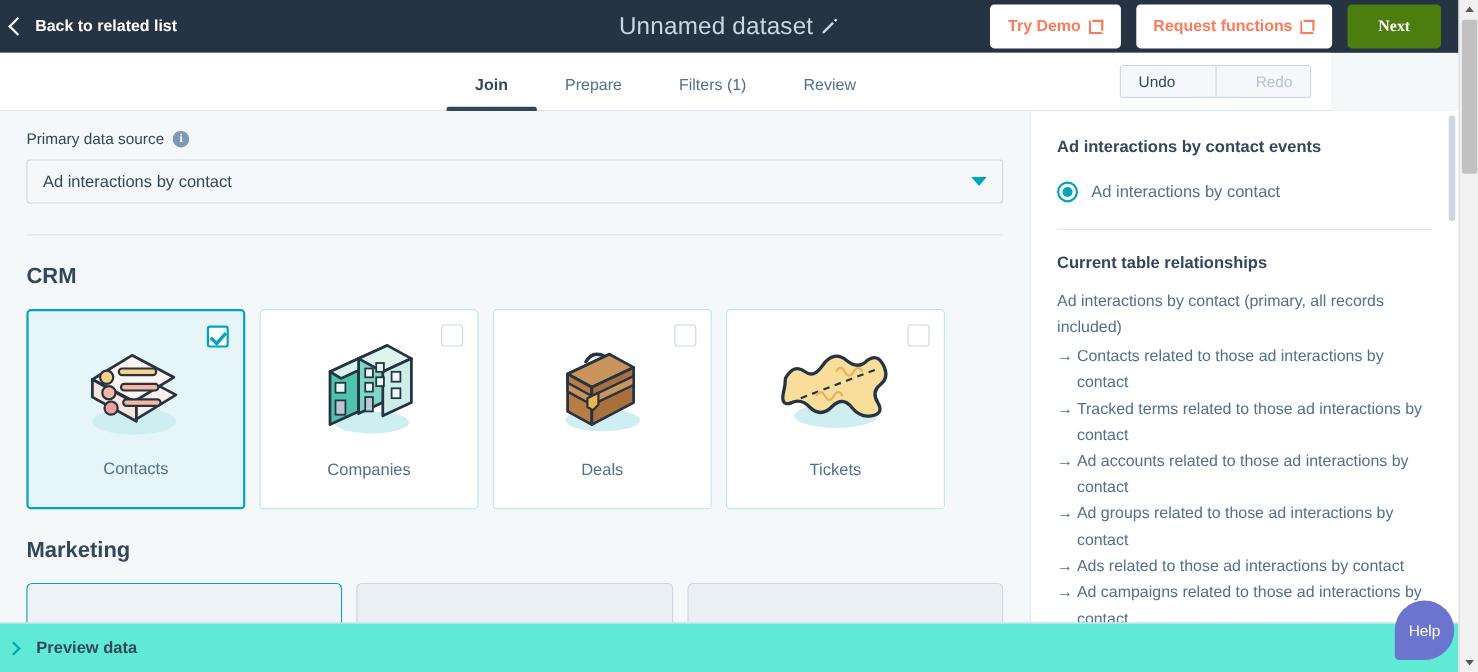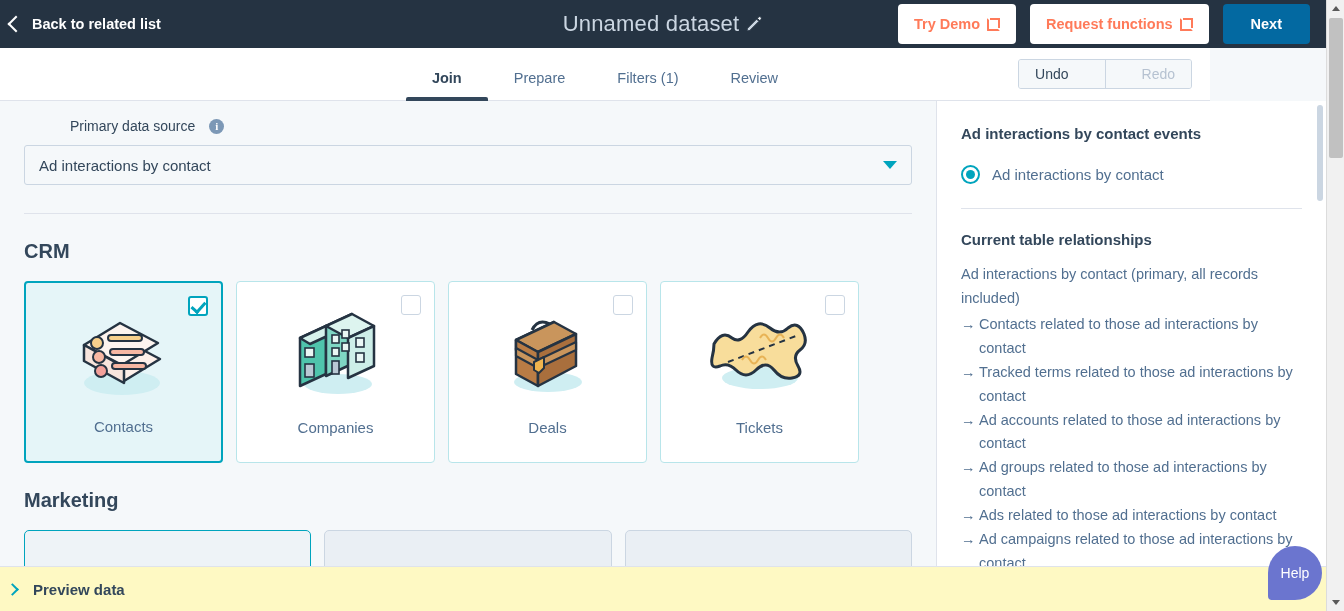--- a/index.html
+++ b/index.html
@@ -63,21 +63,21 @@
     font-weight: 600;
     padding: 0 16px;
     height: 40px;
     display: flex; align-items: center; gap: 7px;
     cursor: pointer;
     white-space: nowrap;
     border: none;
     font-family: "Liberation Sans", sans-serif;
   }
   .btn-white { background: #ffffff; color: #ff7a59; }
-  .btn-orange { background: #0369a1; color: #ffffff; padding: 0 28px; }
+  .btn-orange { background: #4d7c0f; color: #ffffff; padding: 0 28px; font-family: Liberation Serif, serif; }
   .ext-ico { display:inline-block; width: 13px; height: 13px; position: relative; }
   .ext-ico::before{
     content:""; position:absolute; left:0; bottom:0;
     width:9px; height:9px;
     border:2px solid #ff7a59; border-top-color: transparent; border-right-color: transparent;
     border-radius: 1px;
   }
   .ext-ico::after{
     content:""; position:absolute; right:0; top:0;
     width:8px; height:8px;
@@ -135,23 +135,22 @@
     width: 390px; height: 465px;
     background: #ffffff;
     border-left: 1px solid #dfe3eb;
     padding: 24px 0 0 24px;
     position: relative;
     overflow: hidden;
   }
 
   
   .label-row {
-    display: flex; align-items: center; gap: 14px;
+    display: flex; align-items: center; gap: 8px;
     margin-top: 17px;
-    margin-left: 46px;
   }
   .label-txt { font-size: 14px; color: #33475b; }
   .info-icon {
     width: 15px; height: 15px; border-radius: 50%;
     background: #7c98b6; color: #fff;
     font-size: 11px; font-weight: bold;
     display: flex; align-items: center; justify-content: center;
     font-family: "Liberation Serif", serif;
     cursor: pointer;
   }
@@ -249,21 +248,21 @@
   }
   .rel-arrow {
     position: absolute; left: 0; top: 0;
     color: #516f90; font-size: 14.5px;
   }
 
   
   .bottombar {
     position: absolute; bottom: 0; left: 0;
     width: 1326px; height: 45px;
-    background: #fef9c3;
+    background: #5eead4;
     border-top: 1px solid #dfe3eb;
     display: flex; align-items: center;
     padding-left: 2px;
   }
   .preview-toggle {
     display: flex; align-items: center; gap: 16px;
     cursor: pointer; padding-left: 4px;
   }
   .chev-right {
     display:inline-block;

